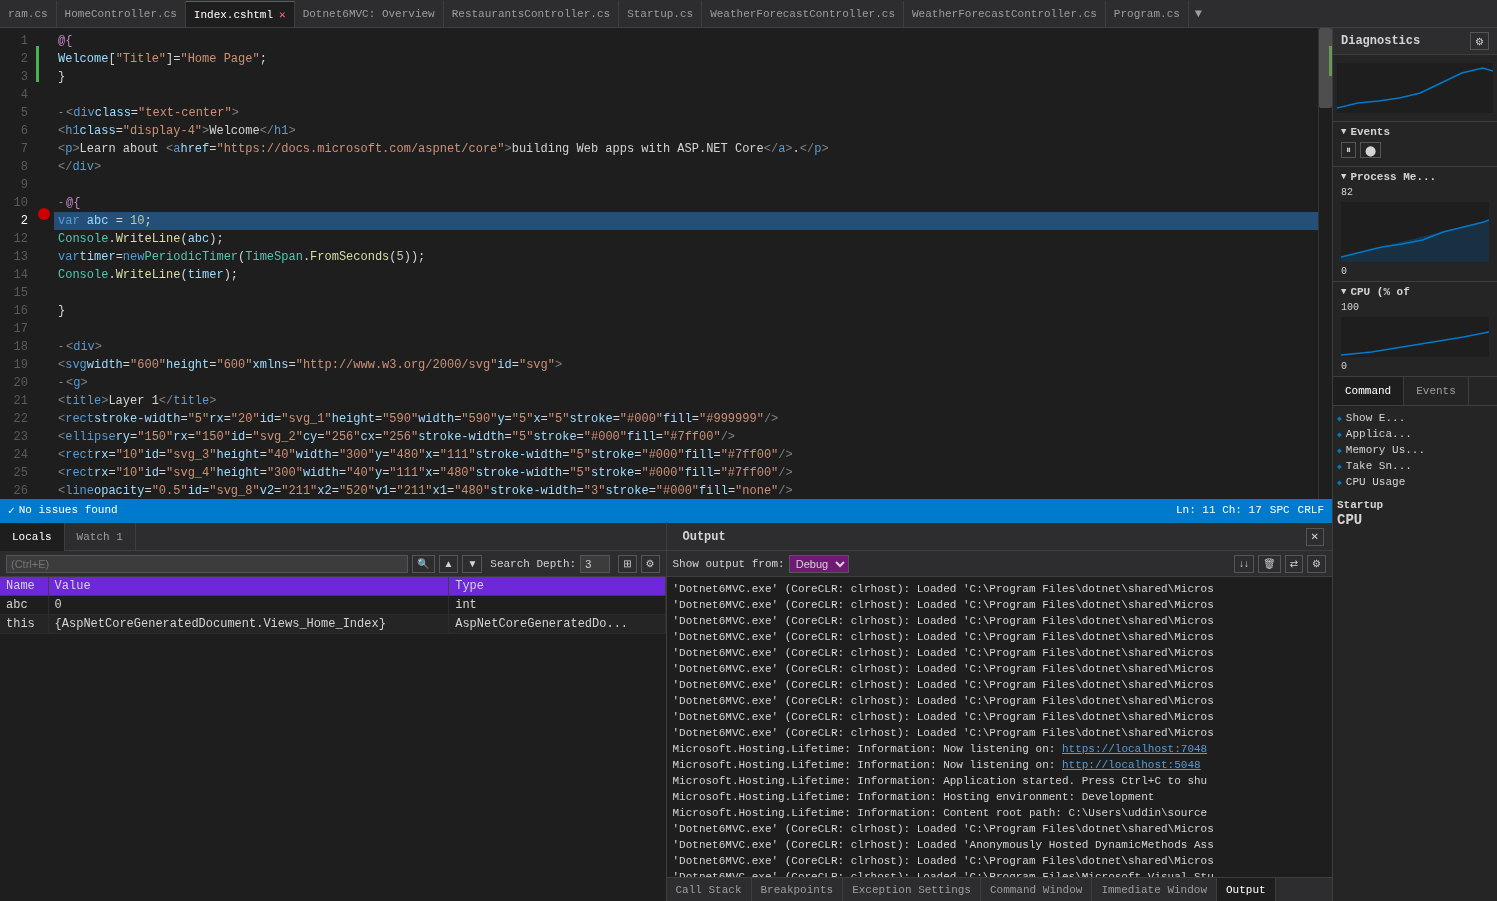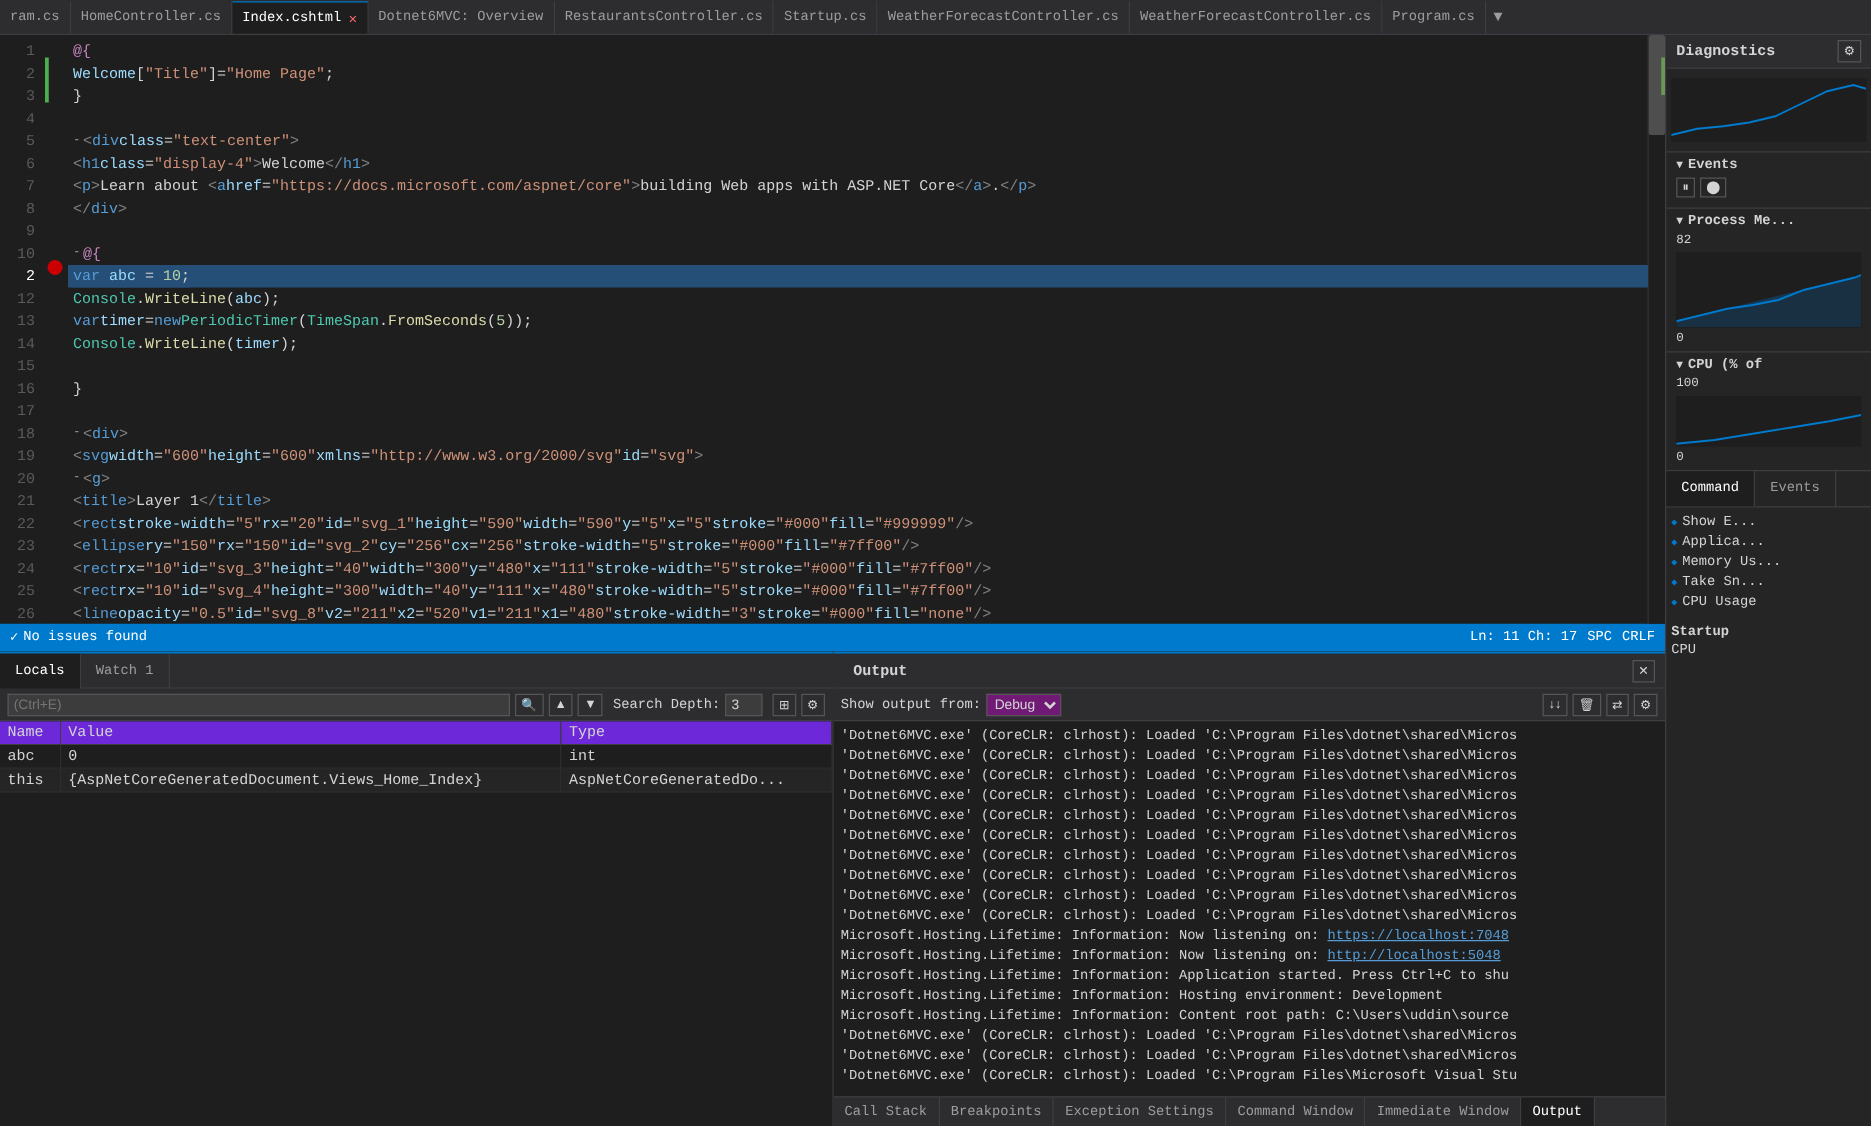--- a/index.html
+++ b/index.html
@@ -672,20 +672,21 @@
             <div class="output-line">'Dotnet6MVC.exe' (CoreCLR: clrhost): Loaded 'C:\Program Files\dotnet\shared\Micros</div>
             <div class="output-line">'Dotnet6MVC.exe' (CoreCLR: clrhost): Loaded 'C:\Program Files\dotnet\shared\Micros</div>
             <div class="output-line">'Dotnet6MVC.exe' (CoreCLR: clrhost): Loaded 'C:\Program Files\dotnet\shared\Micros</div>
             <div class="output-line">'Dotnet6MVC.exe' (CoreCLR: clrhost): Loaded 'C:\Program Files\dotnet\shared\Micros</div>
             <div class="output-line">Microsoft.Hosting.Lifetime: Information: Now listening on: <span class="output-link">https://localhost:7048</span></div>
             <div class="output-line">Microsoft.Hosting.Lifetime: Information: Now listening on: <span class="output-link">http://localhost:5048</span></div>
             <div class="output-line">Microsoft.Hosting.Lifetime: Information: Application started. Press Ctrl+C to shu</div>
             <div class="output-line">Microsoft.Hosting.Lifetime: Information: Hosting environment: Development</div>
             <div class="output-line">Microsoft.Hosting.Lifetime: Information: Content root path: C:\Users\uddin\source</div>
             <div class="output-line">'Dotnet6MVC.exe' (CoreCLR: clrhost): Loaded 'C:\Program Files\dotnet\shared\Micros</div>
+            <div class="output-line">'Dotnet6MVC.exe' (CoreCLR: clrhost): Loaded 'Anonymously Hosted DynamicMethods Ass</div>
             <div class="output-line">'Dotnet6MVC.exe' (CoreCLR: clrhost): Loaded 'C:\Program Files\dotnet\shared\Micros</div>
             <div class="output-line">'Dotnet6MVC.exe' (CoreCLR: clrhost): Loaded 'C:\Program Files\Microsoft Visual Stu</div>
           </div>
 
           <div class="bottom-tabs">
             <div class="bottom-tab">Call Stack</div>
             <div class="bottom-tab">Breakpoints</div>
             <div class="bottom-tab">Exception Settings</div>
             <div class="bottom-tab">Command Window</div>
             <div class="bottom-tab">Immediate Window</div>
@@ -771,18 +772,18 @@
           <span>Take Sn...</span>
         </div>
         <div class="diag-item">
           <span>CPU Usage</span>
         </div>
 
         <div style="margin-top: 8px;">
           <span style="font-size: 11px; color: #d4d4d4; font-weight: bold;">Startup</span>
         </div>
         <div>
-          <span style="font-size: 11px; color: #d4d4d4; font-weight: normal;">CPU</span>
+          <span style="font-size: 14px; color: #d4d4d4; font-weight: bold;">CPU</span>
         </div>
       </div>
     </div>
   </div>
 </div>
 
 </body></html>

